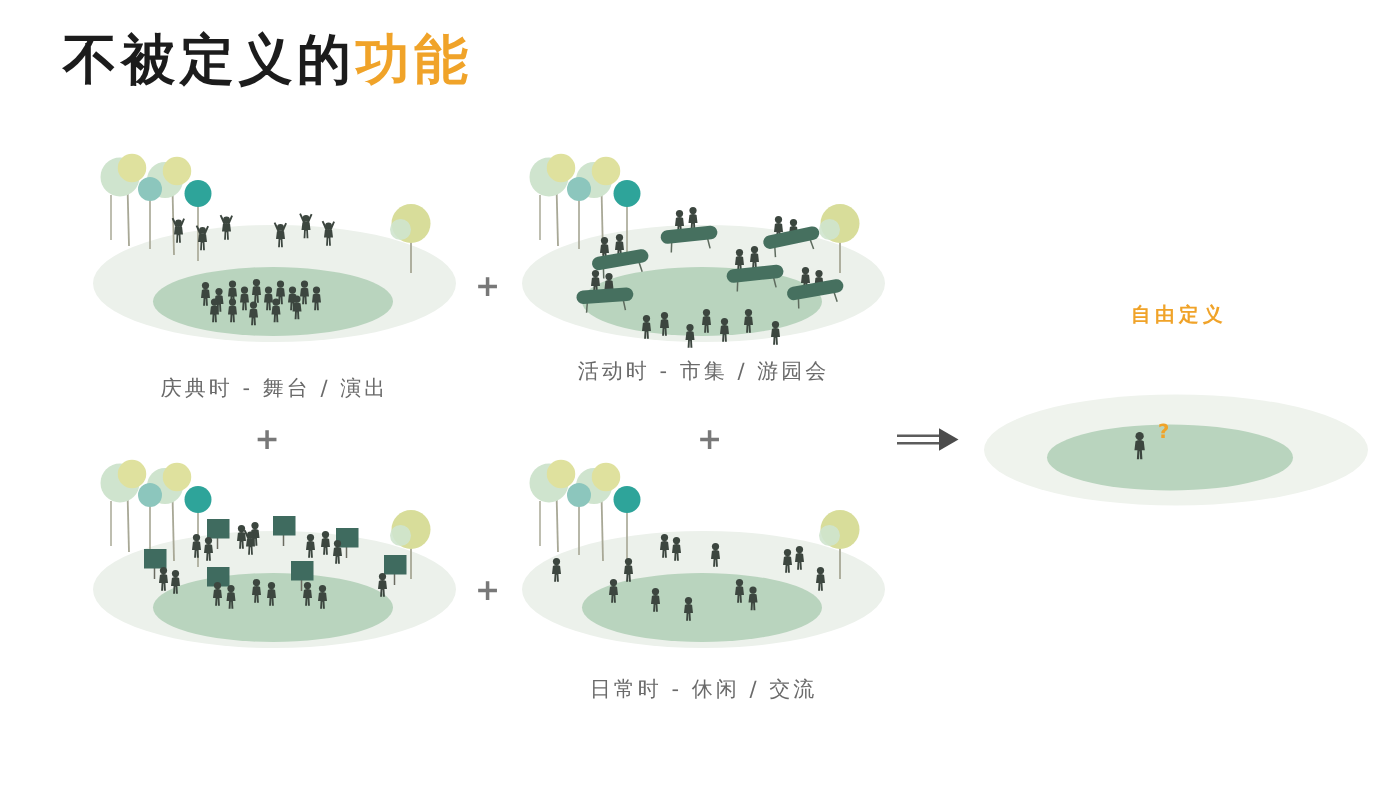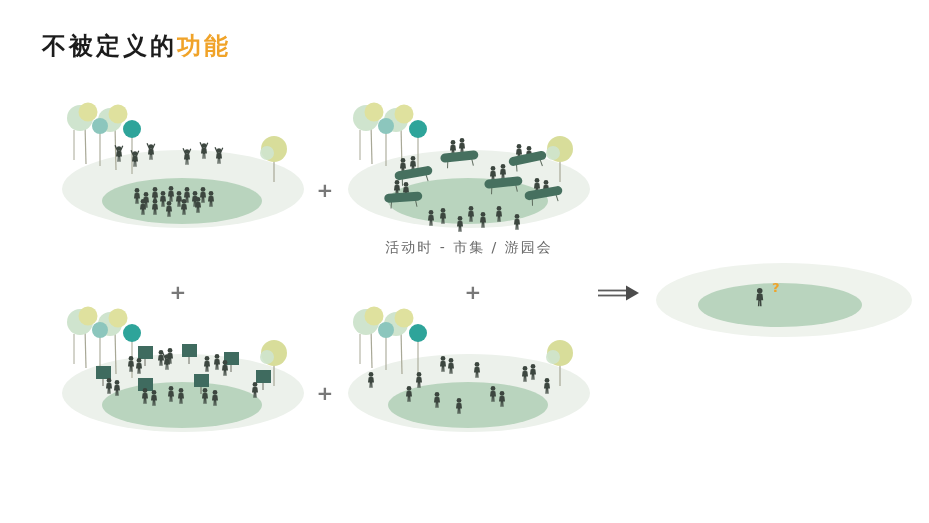--- a/index.html
+++ b/index.html
@@ -1,22 +1,22 @@
 <!DOCTYPE html>
 <html><head>
 <meta charset="utf-8">
 <style>
   html,body{margin:0;padding:0;background:#fff;}
   .canvas{
     position:relative;width:929px;height:523px;background:#ffffff;overflow:hidden;
     font-family:"DejaVu Sans",sans-serif;
   }
   .title{
-    position:absolute;left:42px;top:30px;margin:0;
-    font-size:24px;font-weight:bold;letter-spacing:3px;color:#1c1c1c;white-space:nowrap;
+    position:absolute;left:42px;top:16px;margin:0;
+    font-size:36px;font-weight:bold;letter-spacing:3px;color:#1c1c1c;white-space:nowrap;
   }
   .title .hl{color:#F0A329;}
   .scene{position:absolute;}
   .caption{
     position:absolute;width:262px;text-align:center;
     font-size:14px;color:#6A6A6A;letter-spacing:2px;white-space:nowrap;
   }
   .plus{
     position:absolute;transform:translate(-50%,-50%);
     font-size:20px;color:#787878;font-weight:bold;line-height:1;
@@ -196,34 +196,37 @@
       <use href="#person" x="134" y="62"></use>
         <use href="#person" x="150" y="86"></use>
       <use href="#person" x="159" y="91"></use>
         <use href="#person" x="182" y="66"></use>
       <use href="#person" x="190" y="64"></use>
         <use href="#person" x="204" y="78"></use>
       <use href="#person" x="116" y="98"></use>
     </g>
   </svg>
 
+  <div class="caption" style="left:52px;top:250px">庆典时 - 舞台 / 演出</div>
   <div class="caption" style="left:338px;top:239px">活动时 - 市集 / 游园会</div>
+  <div class="caption" style="left:338px;top:451px">日常时 - 休闲 / 交流</div>
 
   <div class="plus" style="left:325px;top:190px">+</div>
   <div class="plus" style="left:178px;top:292px">+</div>
   <div class="plus" style="left:473px;top:292px">+</div>
   <div class="plus" style="left:325px;top:393px">+</div>
 
   <svg class="arrow" width="46" height="22" viewBox="0 0 46 22">
     <line x1="2" y1="8.5" x2="31" y2="8.5" stroke="#5C5C5C" stroke-width="1.8"></line>
     <line x1="2" y1="13.5" x2="31" y2="13.5" stroke="#5C5C5C" stroke-width="1.8"></line>
     <polygon points="30,3.5 43,11 30,18.5" fill="#4C4C4C"></polygon>
   </svg>
 
   <div class="annotation">
+    <div>自由定义</div>
   </div>
 
   <svg class="scene" style="left:650px;top:250px" width="272" height="110" viewBox="0 0 272 110">
     <ellipse cx="134" cy="50" rx="128" ry="37" fill="#EFF3ED"></ellipse>
     <ellipse cx="130" cy="55" rx="82" ry="22" fill="#B9D4BE"></ellipse>
     <use href="#person" transform="translate(104,38) scale(1.15)"></use>
     <text x="122" y="42" font-size="13" font-weight="bold" fill="#F0A329" font-family="DejaVu Sans, sans-serif">?</text>
   </svg>
 
 </div>

